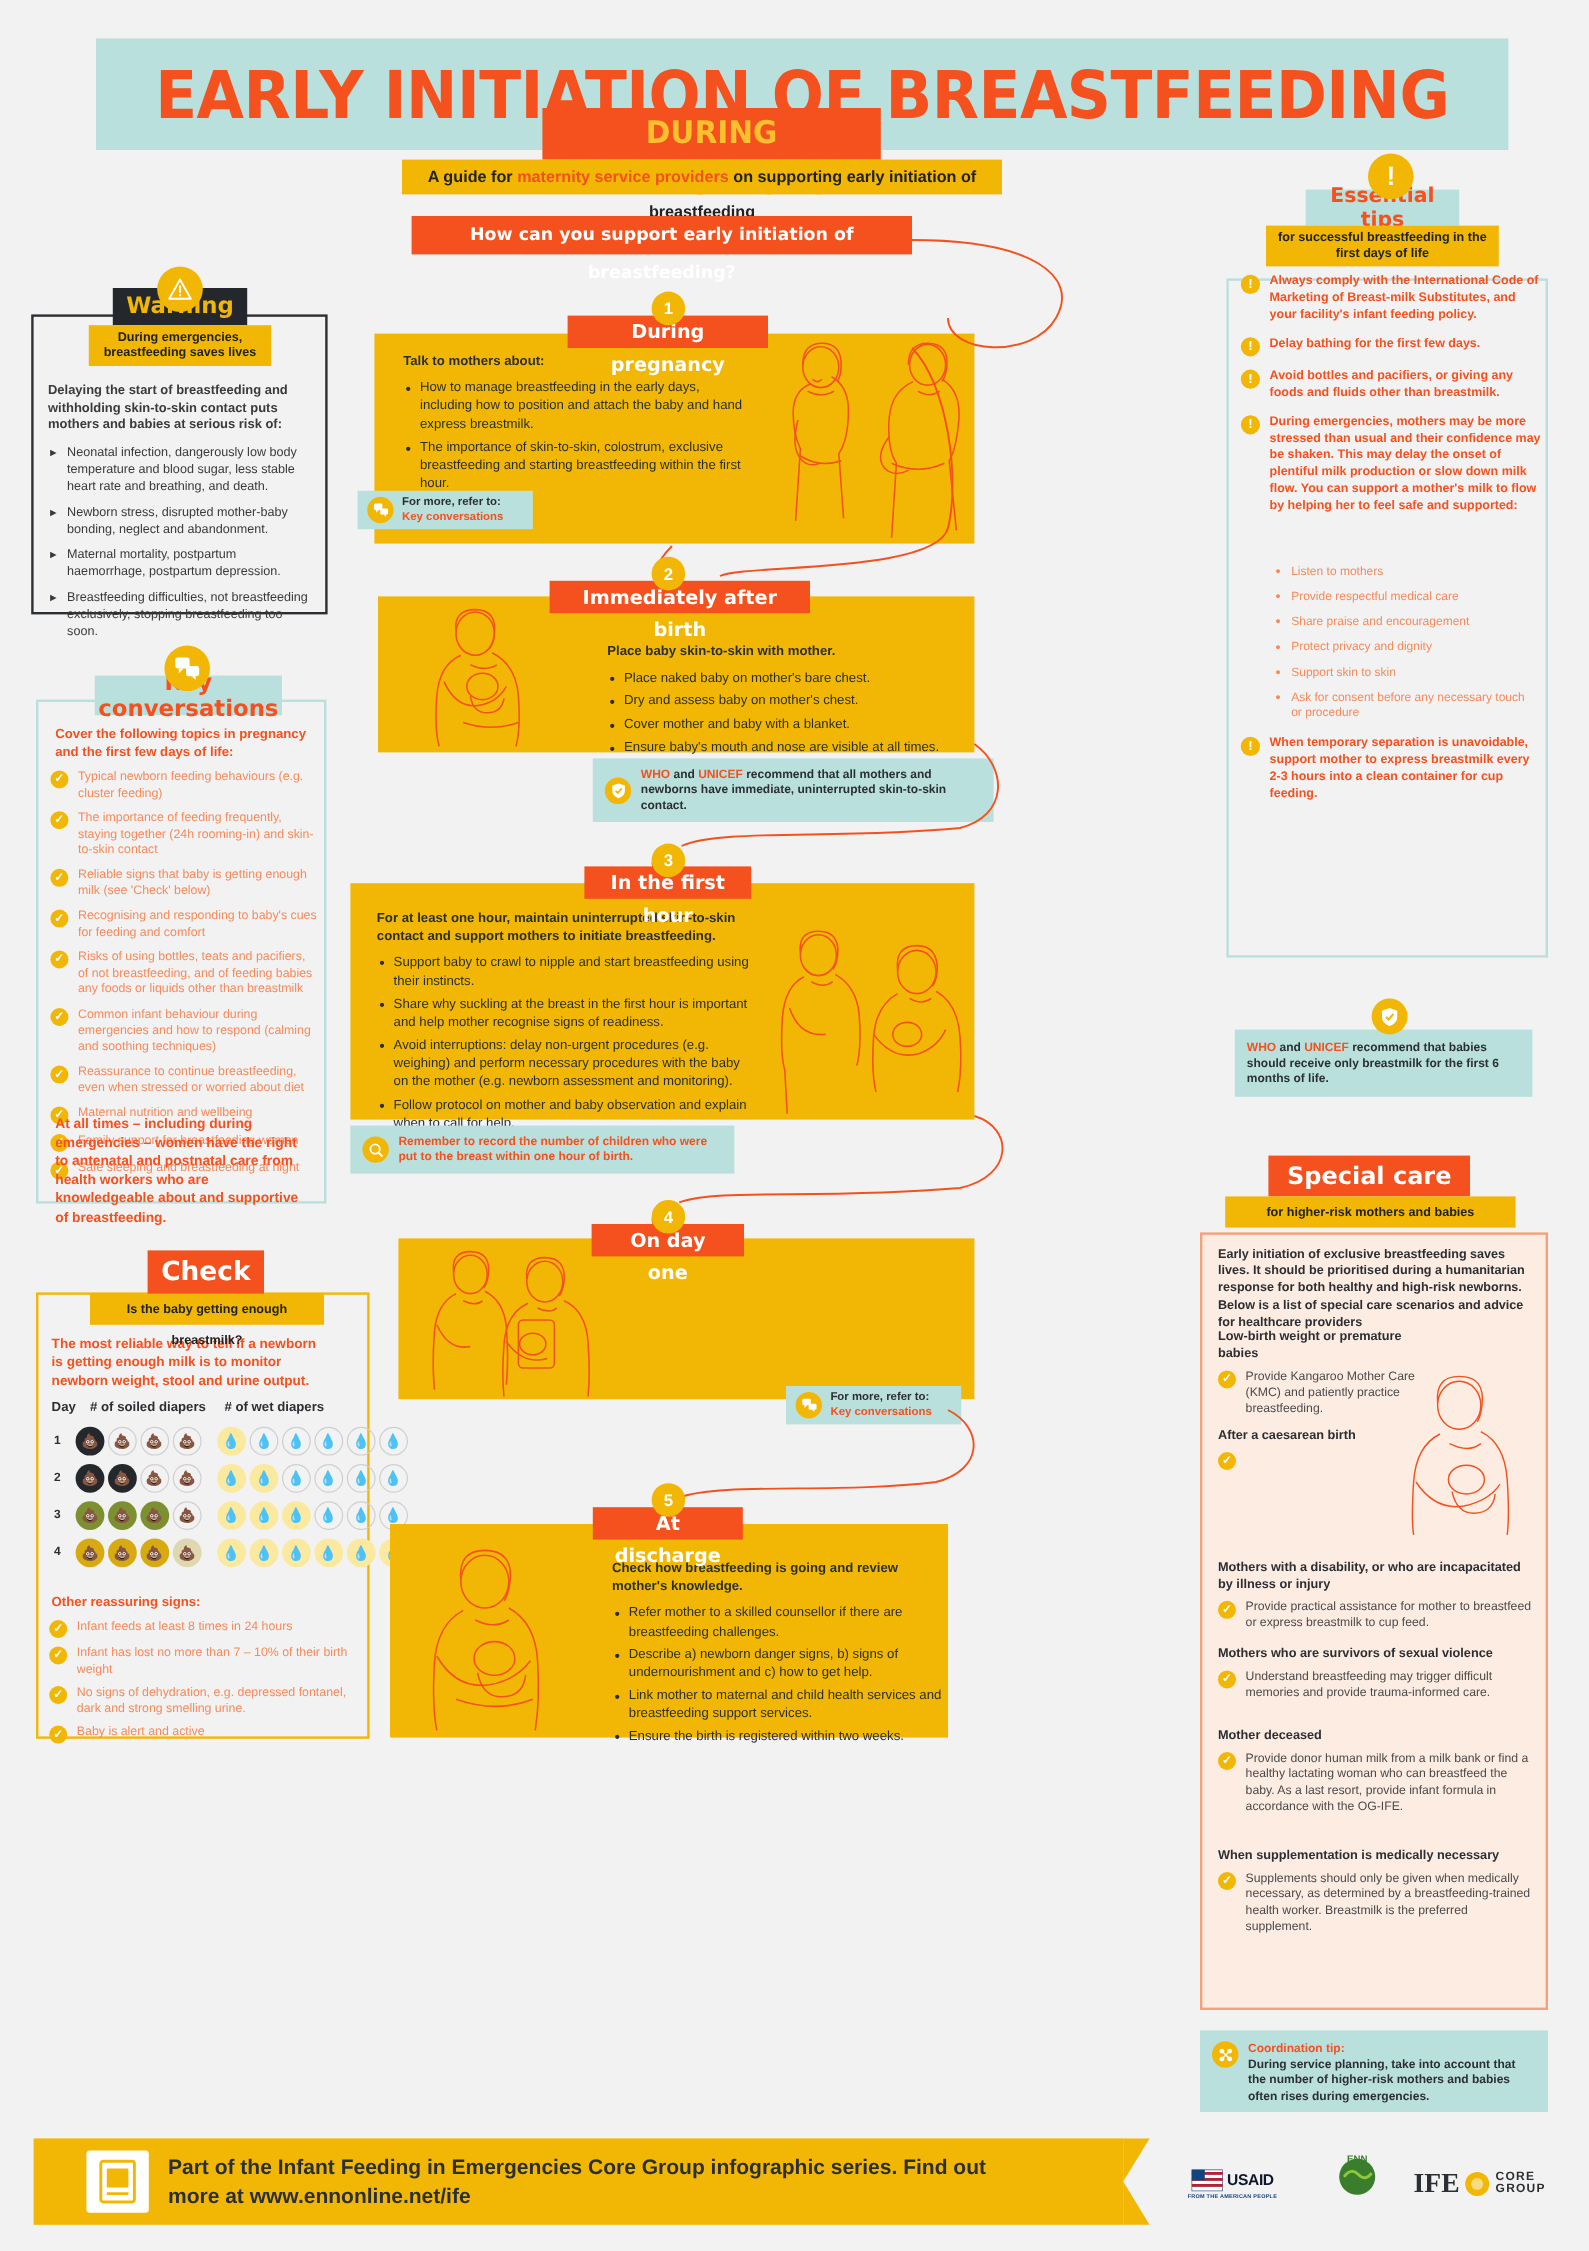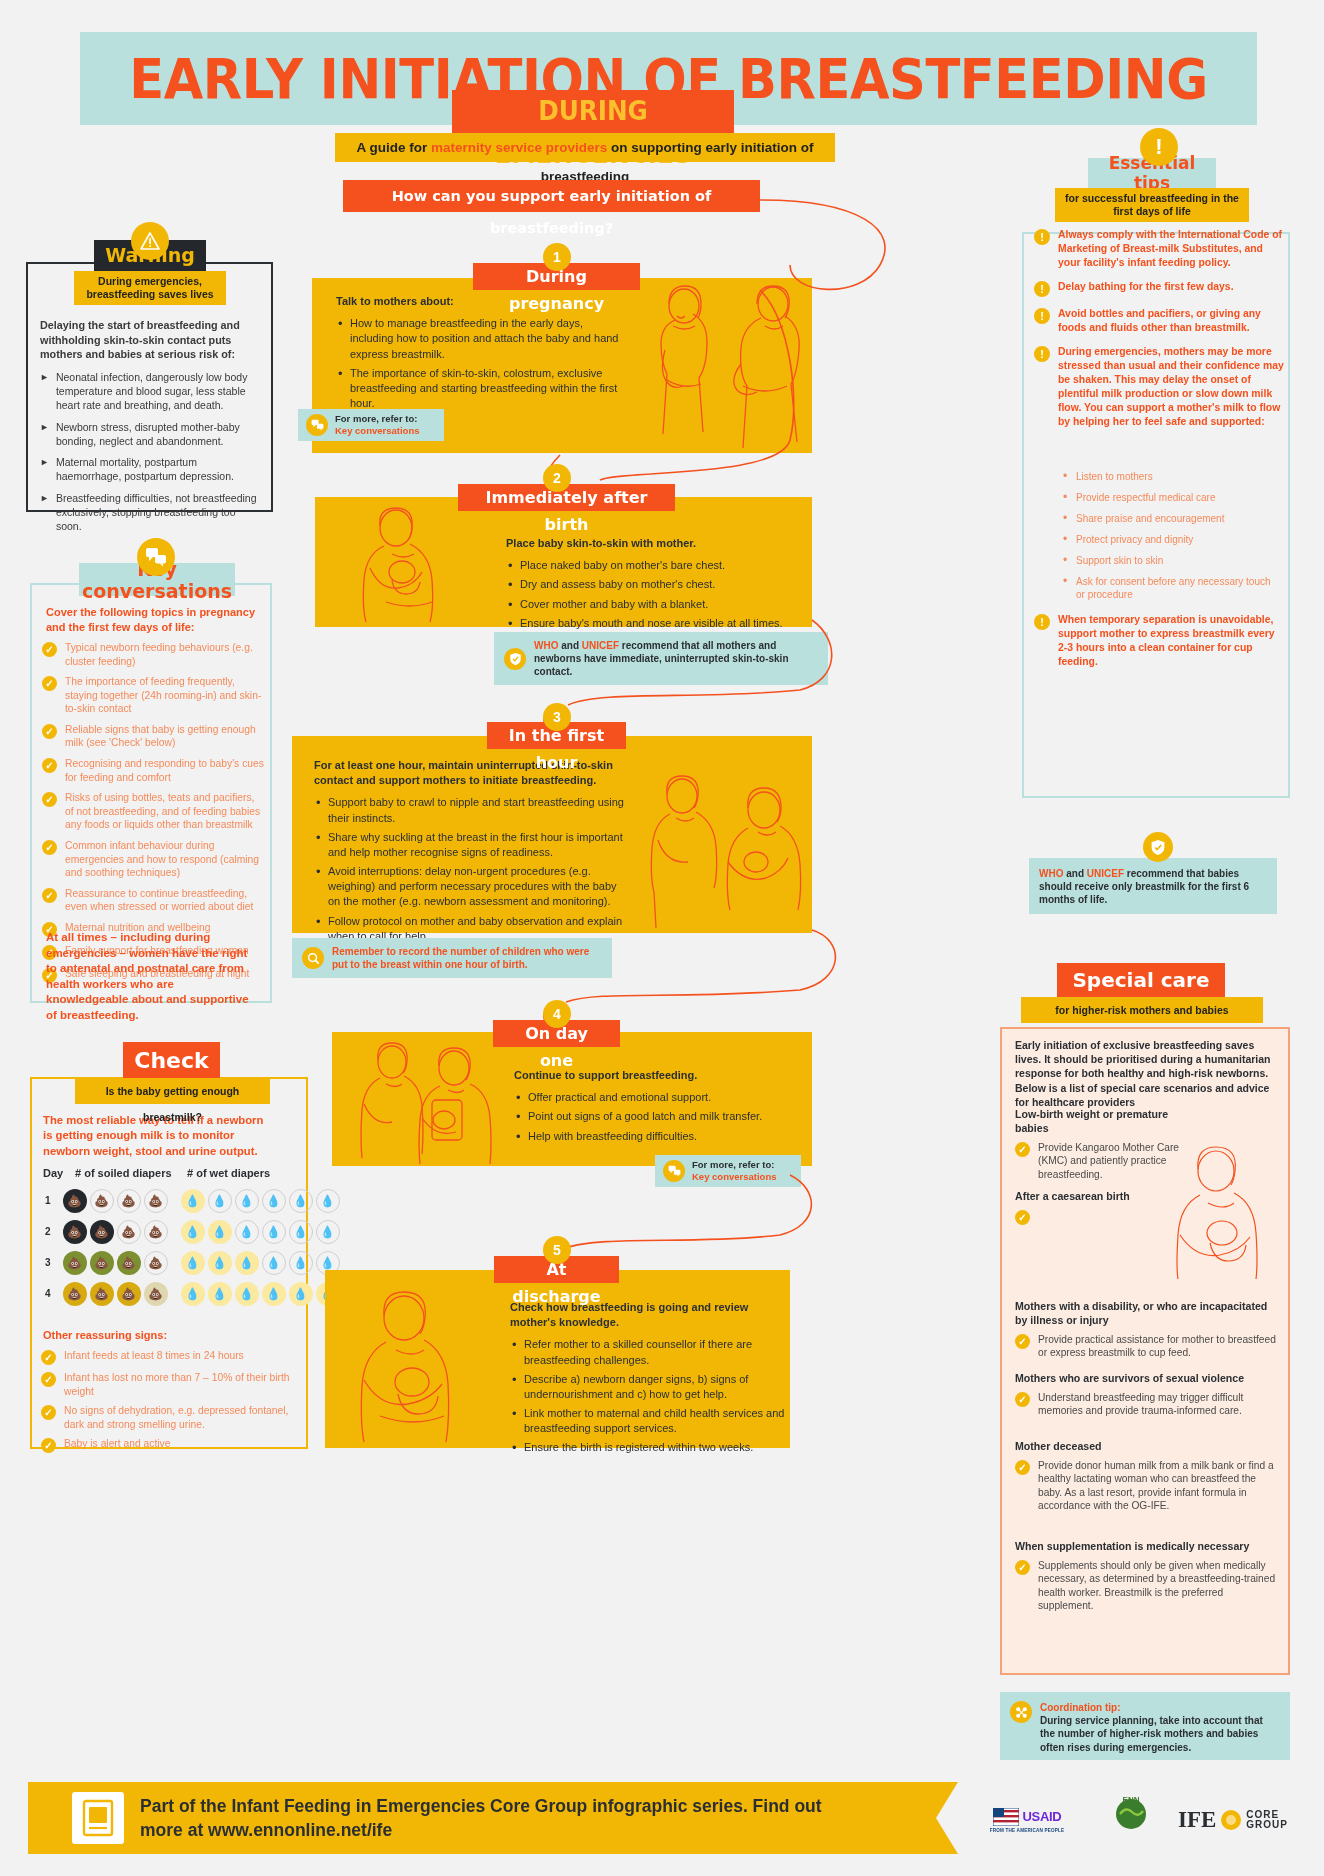--- a/index.html
+++ b/index.html
@@ -584,28 +584,20 @@
         <path d="M91 28 q-2 -18 15 -18 q18 0 16 20 q-1 8 -4 12"></path>
         <path d="M92 48 q-18 8 -20 34 q-2 26 0 44"></path>
         <path d="M122 46 q18 8 20 34 q2 26 0 46"></path>
         <path d="M74 80 q14 20 34 14"></path>
         <ellipse cx="96" cy="82" rx="11" ry="9"></ellipse>
         <path d="M100 52 q10 5 16 0"></path>
         <rect x="84" y="62" width="30" height="40" rx="4"></rect>
       </g>
     </svg>
   </div>
-  <div class="card-body" style="left:514px;top:1068px;width:286px;">
-    <div class="lead">Continue to support breastfeeding.</div>
-    <ul id="s4-bullets">
-        <li>Offer practical and emotional support.</li>
-        <li>Point out signs of a good latch and milk transfer.</li>
-        <li>Help with breastfeeding difficulties.</li>
-      </ul>
-  </div>
   <div class="refer-box" style="left:655px;top:1155px;width:146px;">
     <div class="refer-icon">
       <svg width="13" height="12" viewBox="0 0 22 20">
           <rect x="1" y="1" width="12" height="9" rx="2" fill="#fff"></rect>
           <path d="M4 10 L4 14 L8 10 Z" fill="#fff"></path>
           <rect x="10" y="8" width="11" height="8.5" rx="2" fill="#fff"></rect>
           <path d="M18 16.5 L18 19.5 L14.6 16.5 Z" fill="#fff"></path>
         </svg>
     </div>
     <div class="refer-txt">
@@ -786,21 +778,21 @@
   </div>
   <div class="logo-usaid">
     <div style="display:flex;align-items:center;gap:4px;">
       <svg width="26" height="18" viewBox="0 0 26 18">
           <rect width="26" height="18" fill="#fff" stroke="#13447e" stroke-width="1"></rect>
           <rect width="26" height="2.4" y="2" fill="#b22234"></rect>
           <rect width="26" height="2.4" y="7" fill="#b22234"></rect>
           <rect width="26" height="2.4" y="12" fill="#b22234"></rect>
           <rect width="11" height="9" fill="#13447e"></rect>
         </svg>
-      <span style="font-size:13px;font-weight:900;color:#6d28d9;letter-spacing:-0.3px;">USAID</span>
+      <span style="font-size:13px;font-weight:900;color:#0f172a;letter-spacing:-0.3px;">USAID</span>
     </div>
     <span style="font-size:4.6px;font-weight:700;color:#13447e;letter-spacing:0.2px;margin-top:2px;">FROM THE AMERICAN PEOPLE</span>
   </div>
   <div class="logo-enn">
     <svg width="46" height="40" viewBox="0 0 46 40">
       <circle cx="23" cy="22" r="15" fill="#3a7d2c"></circle>
       <path d="M12 22 q6 -8 12 -2 q6 6 11 -1" fill="none" stroke="#8dc63f" stroke-width="2.4"></path>
       <text x="23" y="10" font-size="8" font-weight="bold" fill="#3a7d2c" text-anchor="middle" font-family="Liberation Sans, sans-serif">ENN</text>
     </svg>
   </div>

